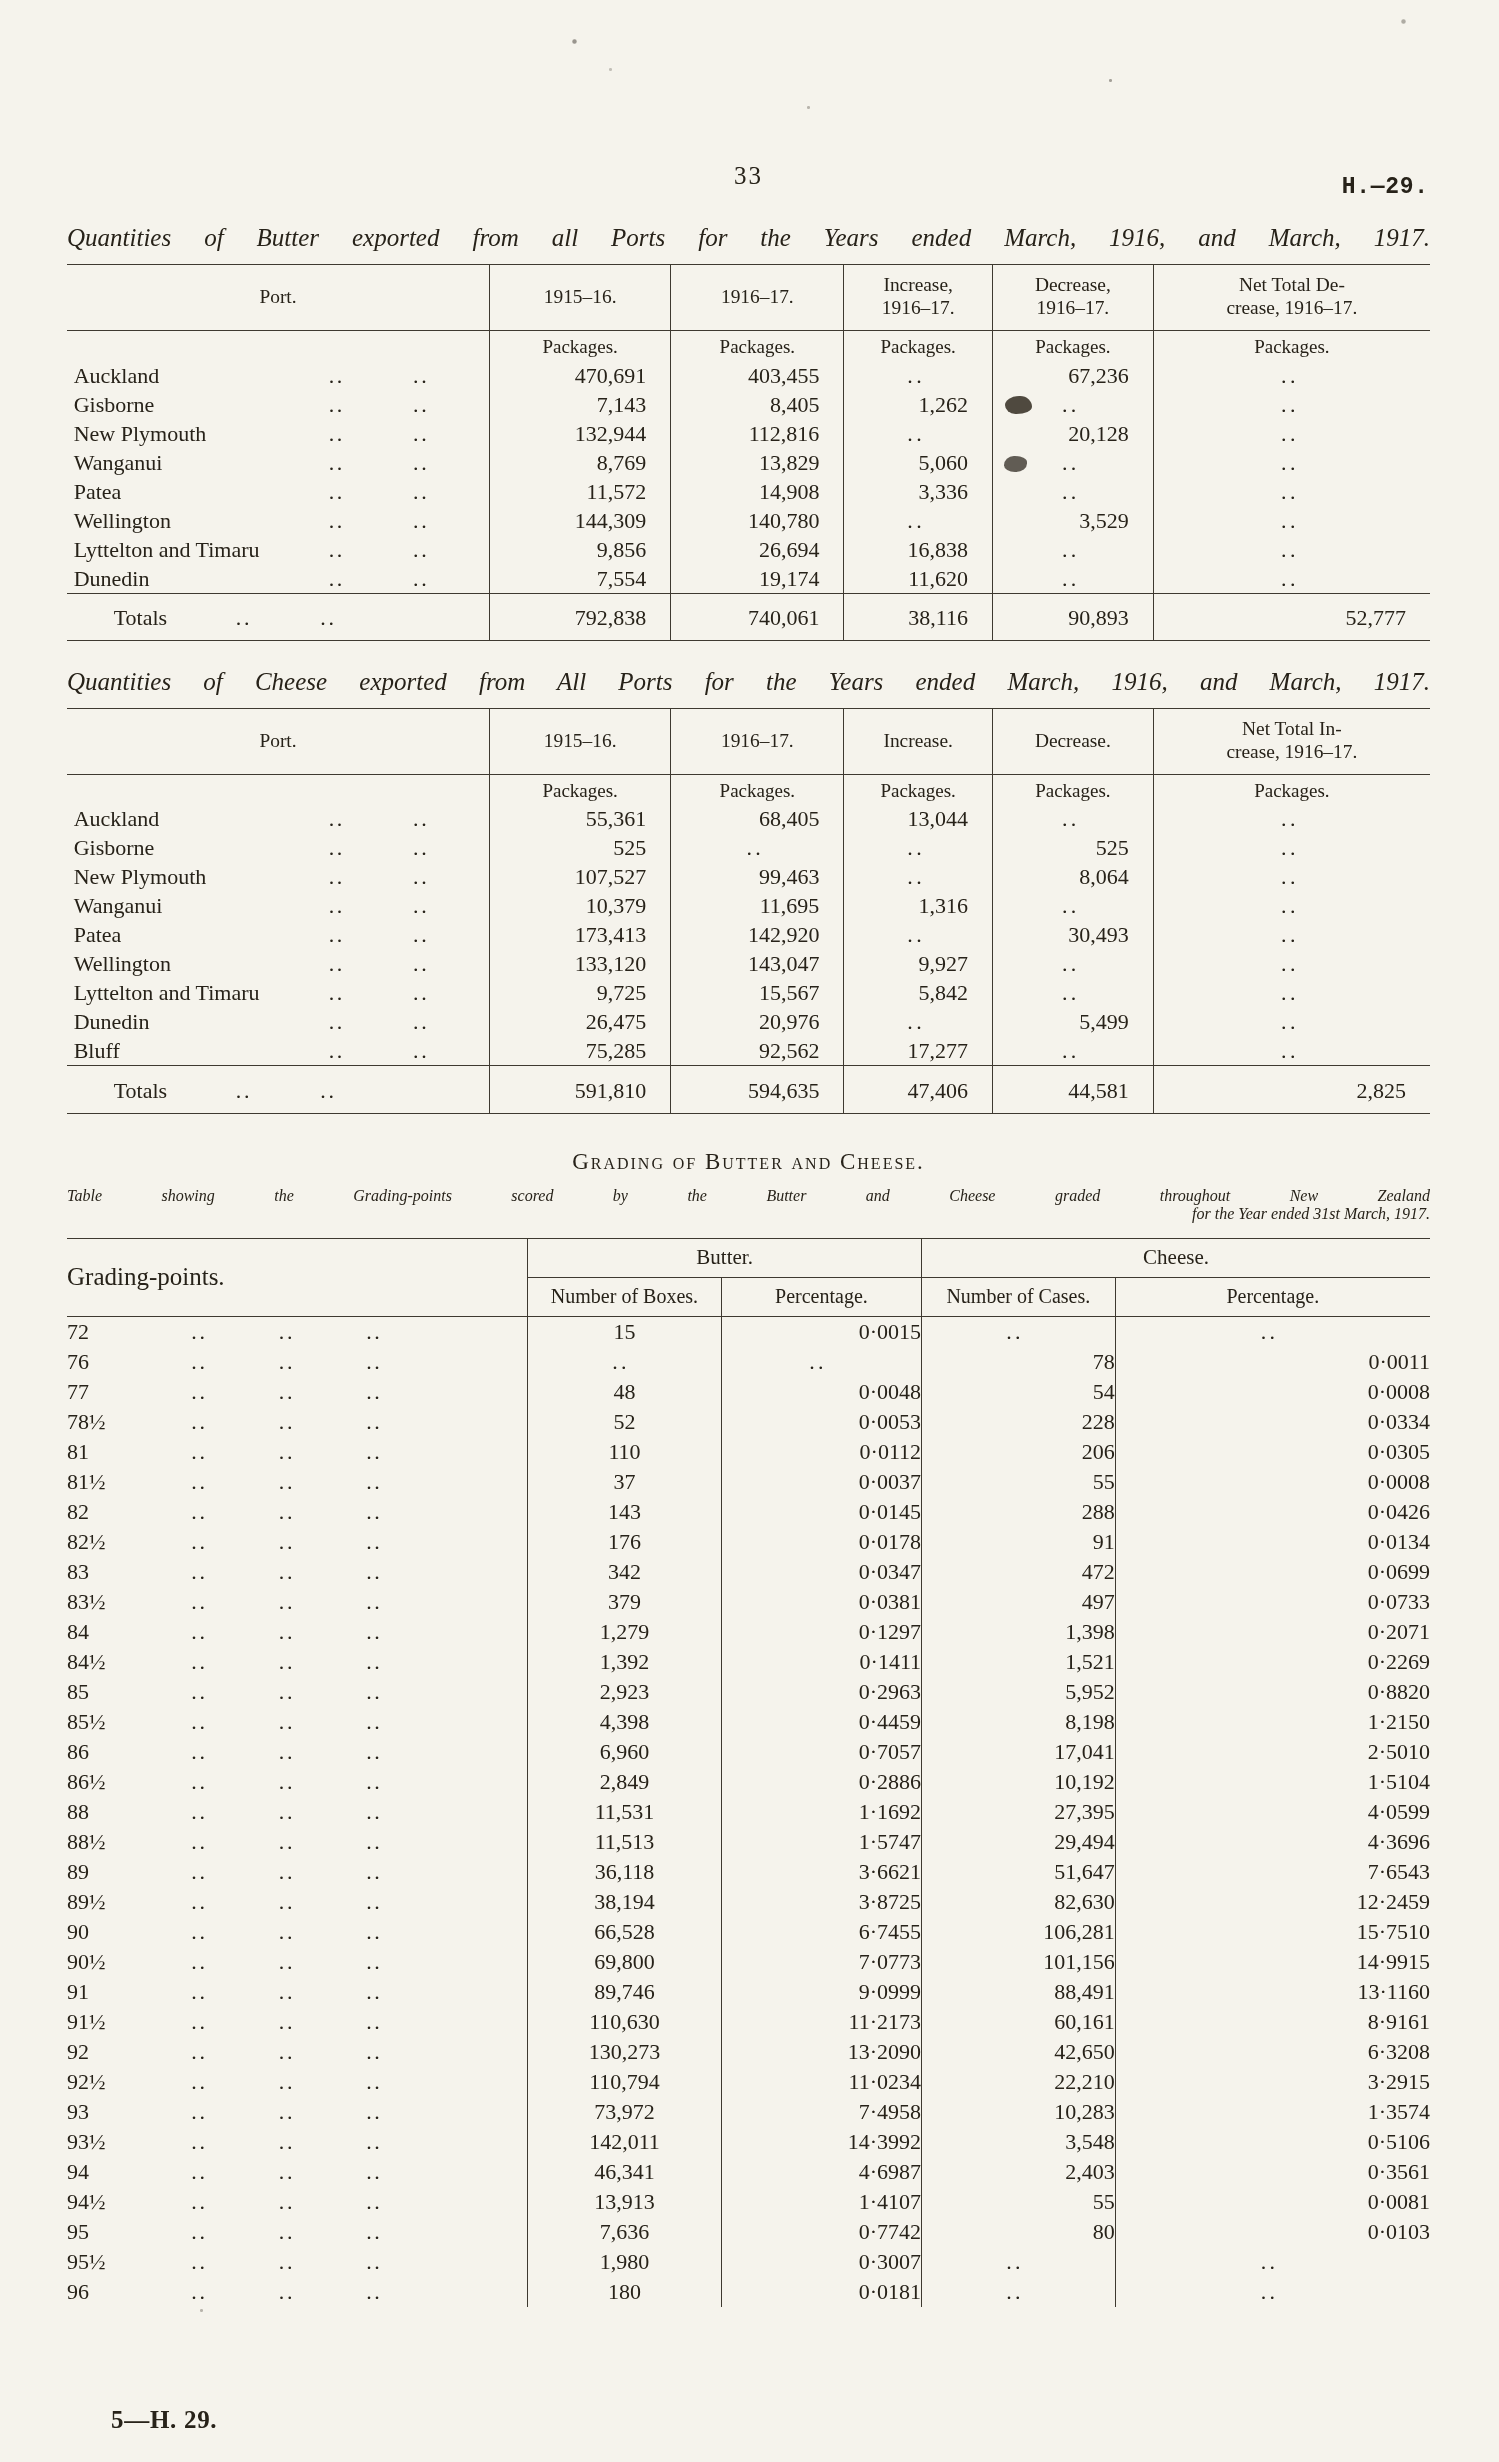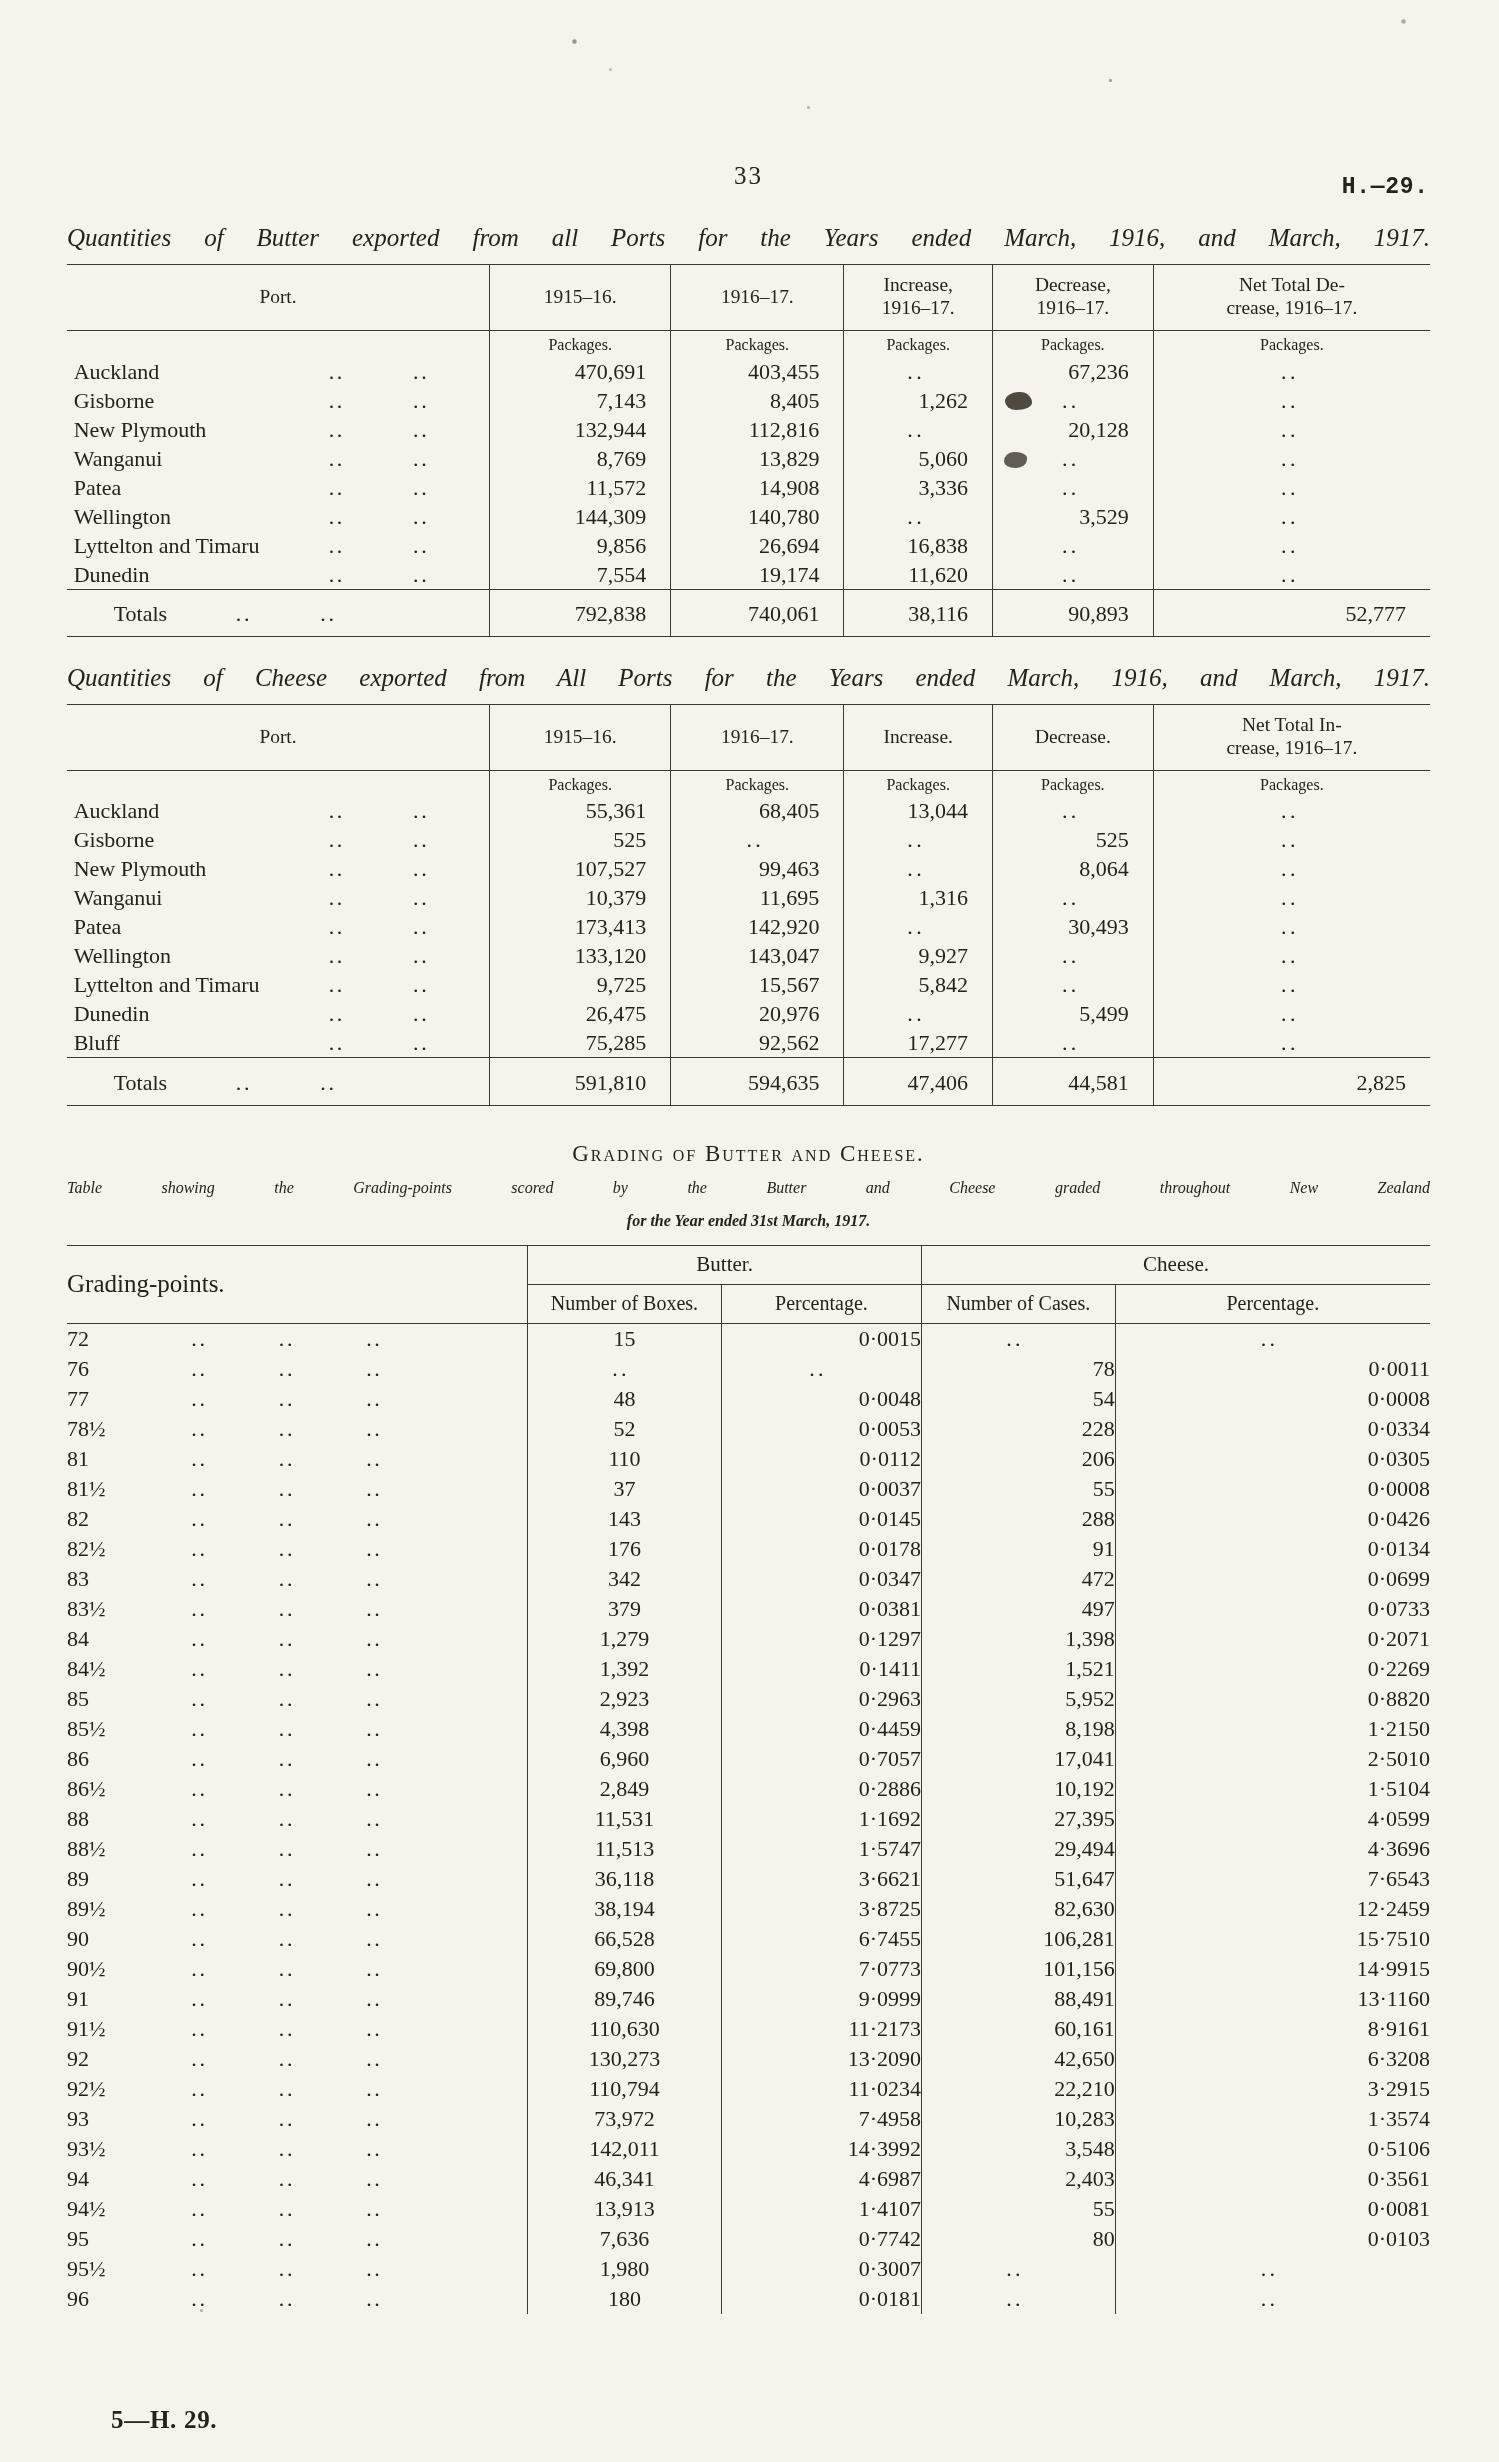--- a/index.html
+++ b/index.html
@@ -54,21 +54,21 @@
   table.export .vline { border-left: 1.3px solid #3e3930; }
   table.export thead tr.cols th {
     font-size: 19.4px;
     text-align: center;
     vertical-align: middle;
     border-bottom: 1.3px solid #3e3930;
     padding: 9.4px 4px;
     white-space: pre-line;
     line-height: 1.18;
   }
-  table.export td.unit { font-size: 16px; text-align: center; padding: 5.3px 2.7px 2.7px; }
+  table.export td.unit { font-size: 19px; text-align: center; padding: 5.3px 2.7px 2.7px; }
   table.export tbody td { position: relative; line-height: 29px; height: 29px; }
   table.export td.num { text-align: right; padding-right: 24px; }
   table.export td.num.dots { text-align: center; padding-right: 4px; letter-spacing: 3.3px; }
   table.export td.port { padding-left: 6.7px; }
   .ld { letter-spacing: 2.7px; }
   td.port .ld { position: absolute; top: 0; }
   td.port .ld1 { left: 62%; }
   td.port .ld2 { left: 82%; }
   tr.totals td { border-top: 1.3px solid #3e3930; padding-top: 9.4px; padding-bottom: 8px; height: auto; }
   tr.totals td.port .lbl { margin-left: 40px; }
@@ -89,21 +89,21 @@
   
   .grading-heading {
     margin-top: 35px;
     text-align: center;
     font-variant: small-caps;
     font-size: 23px;
     letter-spacing: 2px;
   }
   .grading-title { font-style: italic; font-size: 16px; margin: 12px 0 14.7px; }
   .grading-title .t1 { text-align: justify; text-align-last: justify; }
-  .grading-title .t2 { text-align: center; margin-top: 15px; font-weight: bold; }
+  .grading-title .t2 { text-align: right; margin-top: 0; }
 
   table.grading {
     width: 100%;
     border-collapse: collapse;
     table-layout: fixed;
     font-size: 22px;
     border-top: 1.3px solid #3e3930;
   }
   table.grading th, table.grading td { font-weight: normal; padding: 0; }
   table.grading .vline { border-left: 1.3px solid #3e3930; }

